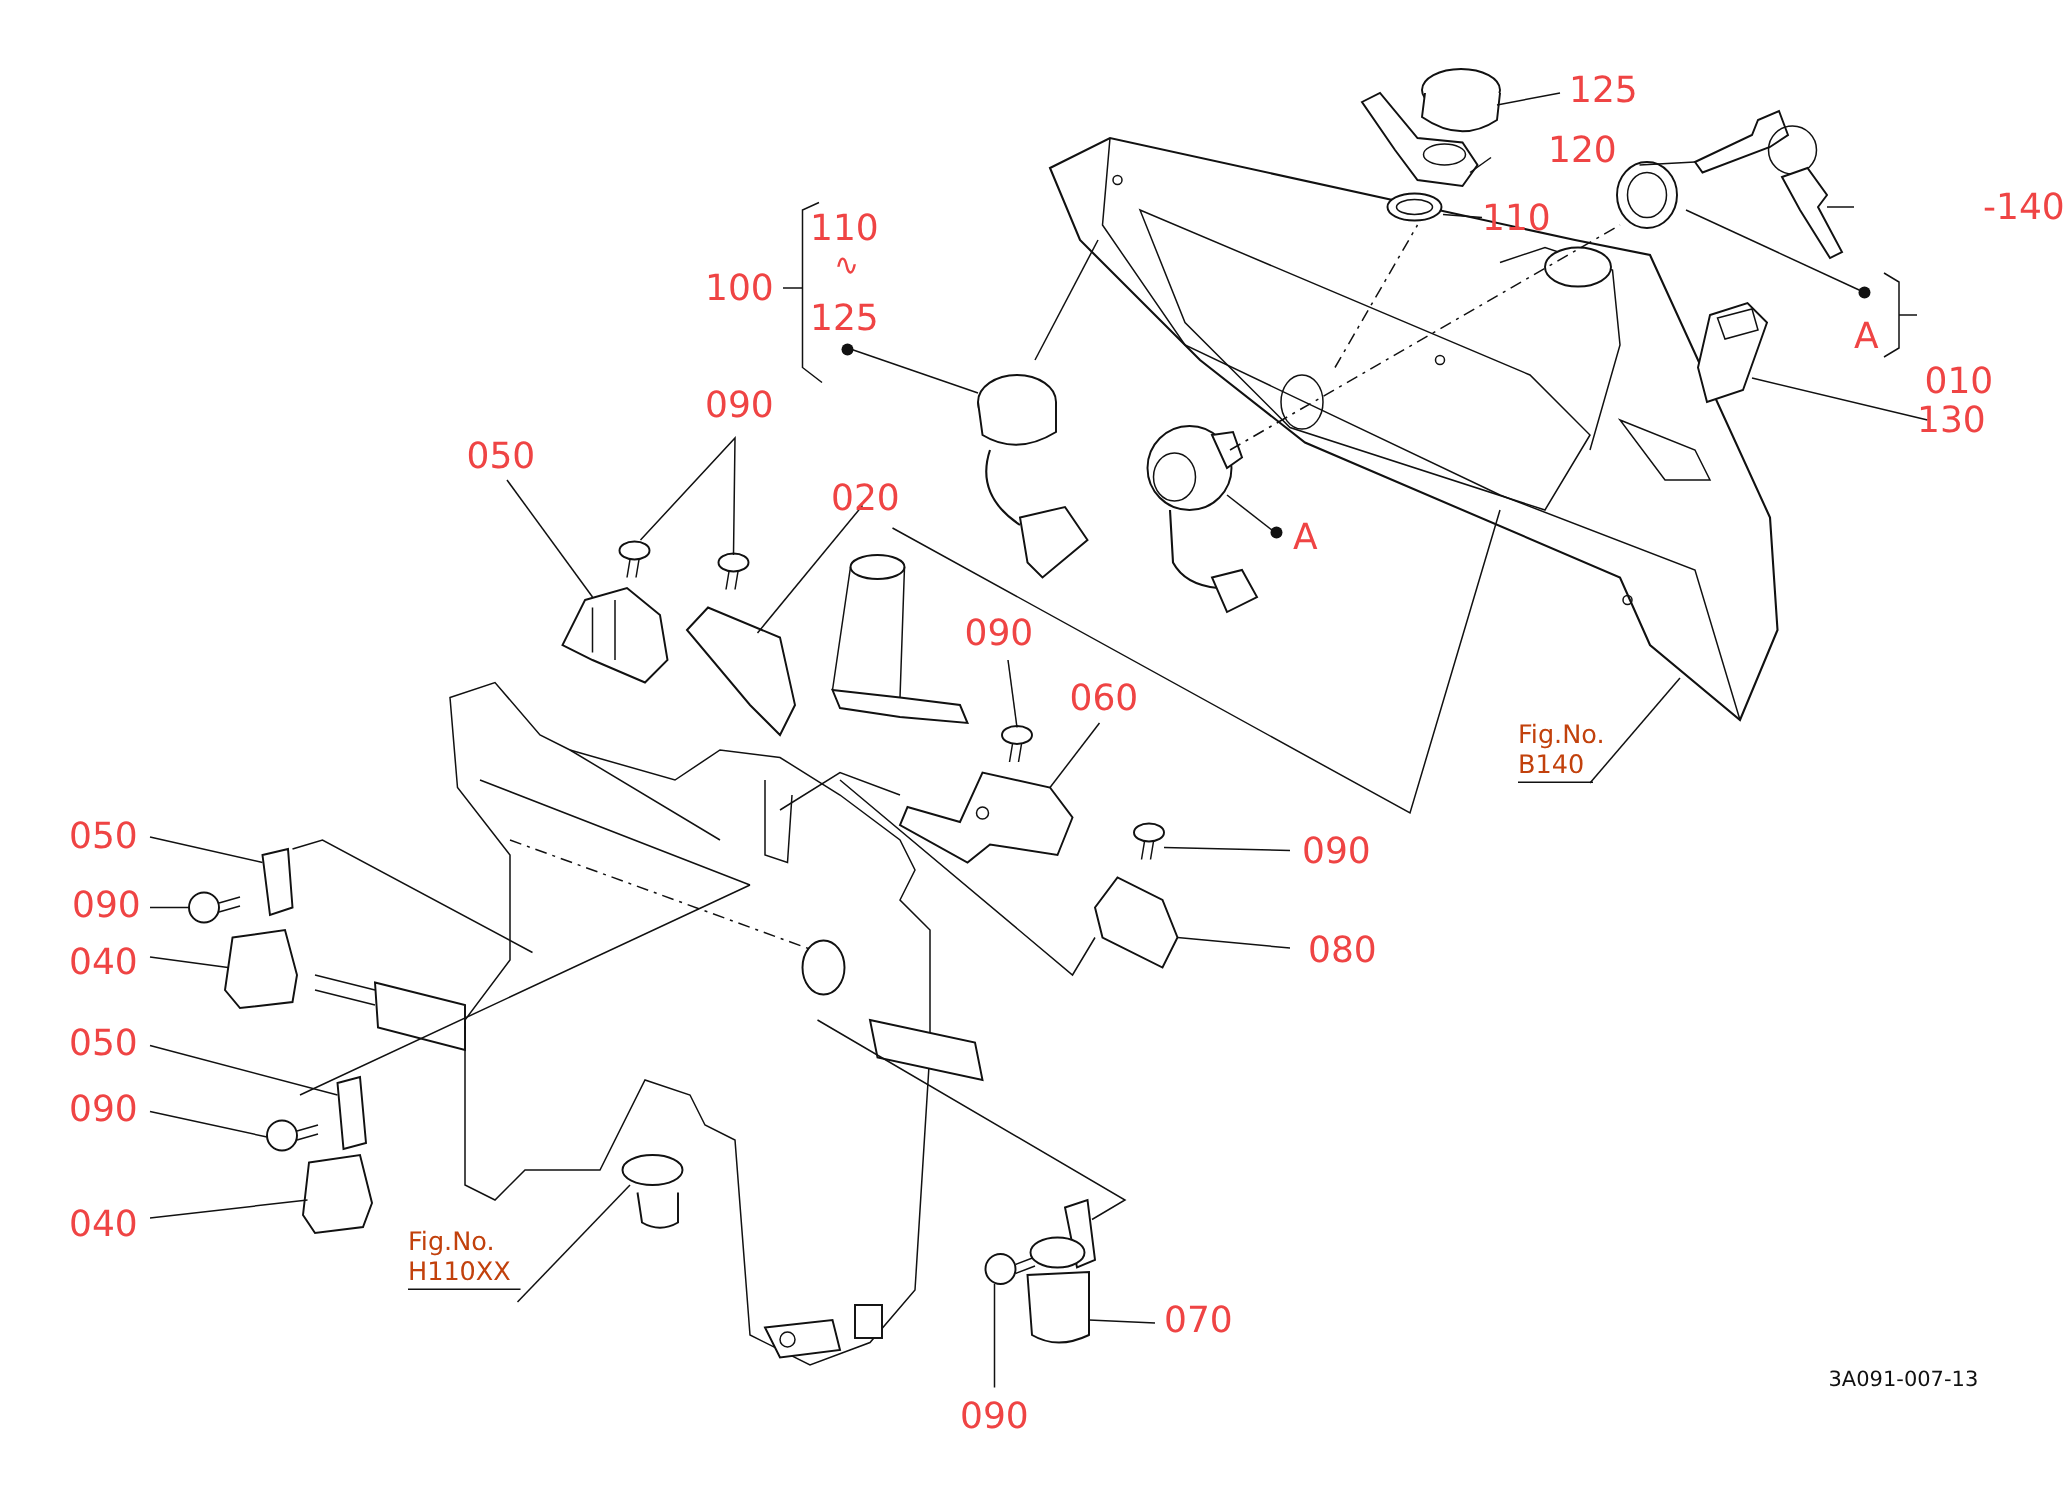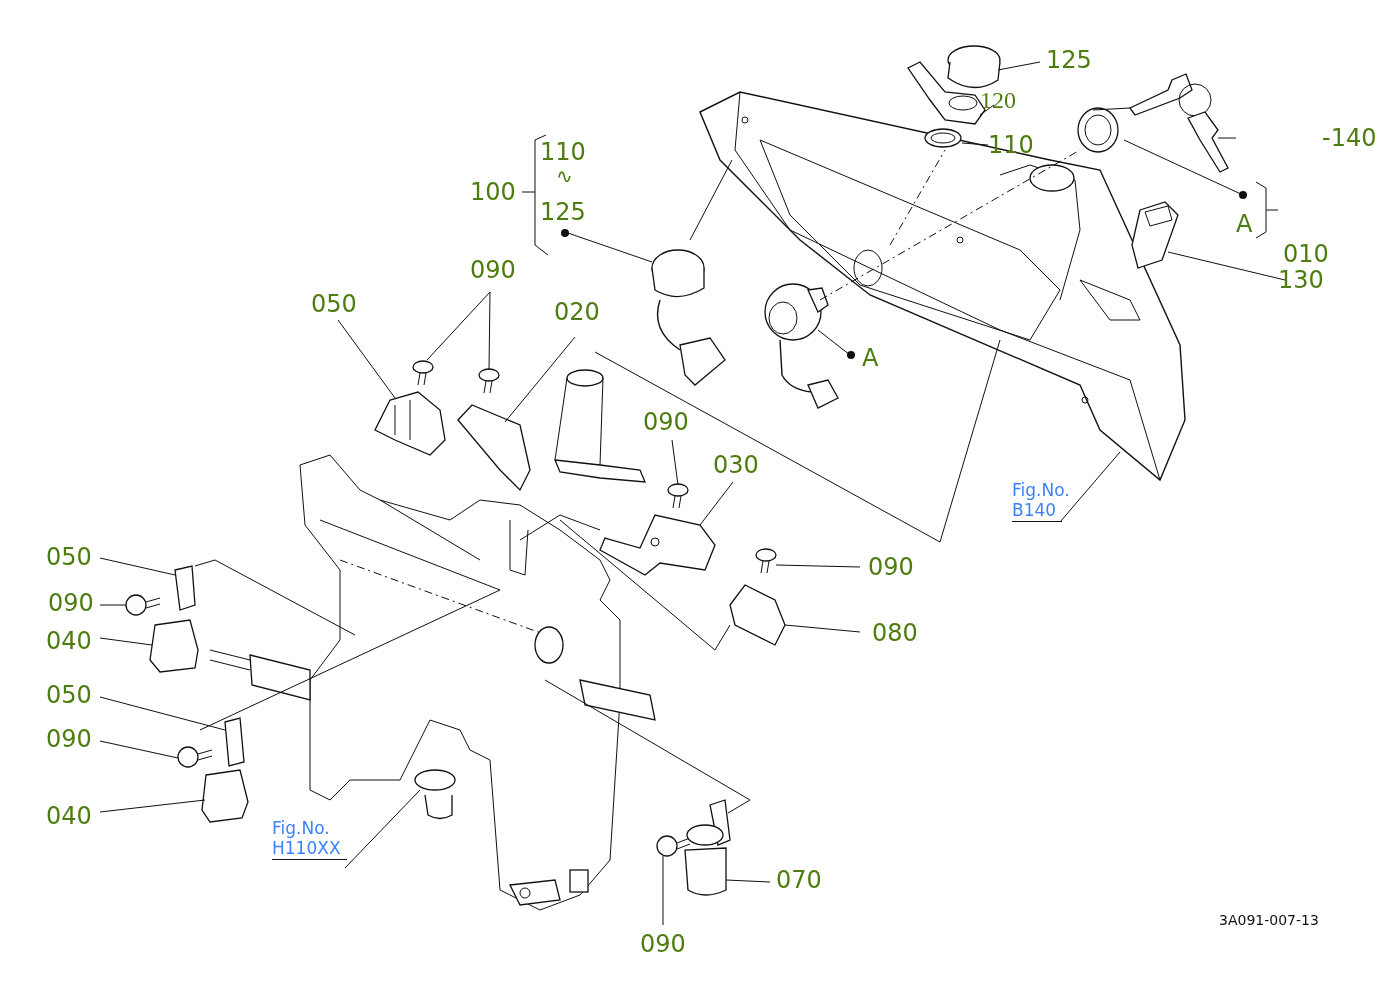--- a/index.html
+++ b/index.html
@@ -1,19 +1,19 @@
 <!DOCTYPE html>
 <html><head>
 <meta charset="utf-8">
 <style>
   html, body { margin:0; padding:0; background:#ffffff; }
   body { width:1379px; height:1001px; position:relative; overflow:hidden; font-family:"DejaVu Sans", sans-serif; }
   #diagram { position:absolute; left:0; top:0; width:1379px; height:1001px; }
-  .lbl { position:absolute; font-family:"DejaVu Sans", sans-serif; font-size:24px; color:#4d7c0f; line-height:1; white-space:nowrap; }
-  .fig { position:absolute; font-family:"DejaVu Sans", sans-serif; font-size:17px; color:#3b82f6; line-height:1.2; }
+  .lbl { position:absolute; font-family:"DejaVu Sans", sans-serif; font-size:24px; color:#ef4444; line-height:1; white-space:nowrap; }
+  .fig { position:absolute; font-family:"DejaVu Sans", sans-serif; font-size:17px; color:#c2410c; line-height:1.2; }
   .fig .ref { border-bottom:1.5px solid #111; padding-right:6px; display:inline-block; }
   .code { position:absolute; font-family:"DejaVu Sans", sans-serif; font-size:14px; color:#111;margin-left:47px; }
   svg .p { fill:none; stroke:#111; stroke-width:1.4; }
   svg .t { fill:none; stroke:#111; stroke-width:1; }
   svg .d { fill:none; stroke:#111; stroke-width:1; stroke-dasharray:8 4 2 4; }
   svg .w { fill:#fff; stroke:#111; stroke-width:1.3; }
 </style>
 </head>
 <body>
 
@@ -186,36 +186,36 @@
     <path class="t" d="M522 192 L535 192"></path>
     <path class="t" d="M1256 182 L1266 188 L1266 232 L1256 238"></path>
     <path class="t" d="M1266 210 L1278 210"></path>
     <circle cx="565" cy="233" r="4" fill="#111"></circle>
     <circle cx="1243" cy="195" r="4" fill="#111"></circle>
     <circle cx="851" cy="355" r="4" fill="#111"></circle>
   </g>
 </svg>
 
 <span class="lbl" style="left:1046px;top:48px;">125</span>
-<span class="lbl" style="left:980px;top:88px;font-family:Liberation Serif, serif;">120</span>
+<span class="lbl" style="left:1032px;top:88px;">120</span>
 <span class="lbl" style="left:988px;top:133px;">110</span>
 <span class="lbl" style="left:1276px;top:126px;margin-left:46px;">-140</span>
 <span class="lbl" style="left:1283px;top:198px;margin-top:44px;">010</span>
 <span class="lbl" style="left:1278px;top:268px;">130</span>
 <span class="lbl" style="left:470px;top:180px;">100</span>
 <span class="lbl" style="left:540px;top:140px;">110</span>
 <span class="lbl" style="left:556px;top:166px;font-size:20px;">∿</span>
 <span class="lbl" style="left:540px;top:200px;">125</span>
 <span class="lbl" style="left:862px;top:346px;">A</span>
 <span class="lbl" style="left:1236px;top:212px;">A</span>
 <span class="lbl" style="left:470px;top:258px;">090</span>
 <span class="lbl" style="left:311px;top:292px;">050</span>
-<span class="lbl" style="left:554px;top:300px;">020</span>
+<span class="lbl" style="left:554px;top:320px;">020</span>
 <span class="lbl" style="left:643px;top:410px;">090</span>
-<span class="lbl" style="left:713px;top:453px;">030</span>
+<span class="lbl" style="left:713px;top:453px;">060</span>
 <span class="lbl" style="left:868px;top:555px;">090</span>
 <span class="lbl" style="left:872px;top:621px;text-align:right;">080</span>
 <span class="lbl" style="left:46px;top:545px;">050</span>
 <span class="lbl" style="left:48px;top:591px;">090</span>
 <span class="lbl" style="left:46px;top:629px;">040</span>
 <span class="lbl" style="left:46px;top:683px;">050</span>
 <span class="lbl" style="left:46px;top:727px;">090</span>
 <span class="lbl" style="left:46px;top:804px;">040</span>
 <span class="lbl" style="left:776px;top:868px;">070</span>
 <span class="lbl" style="left:640px;top:932px;">090</span>

